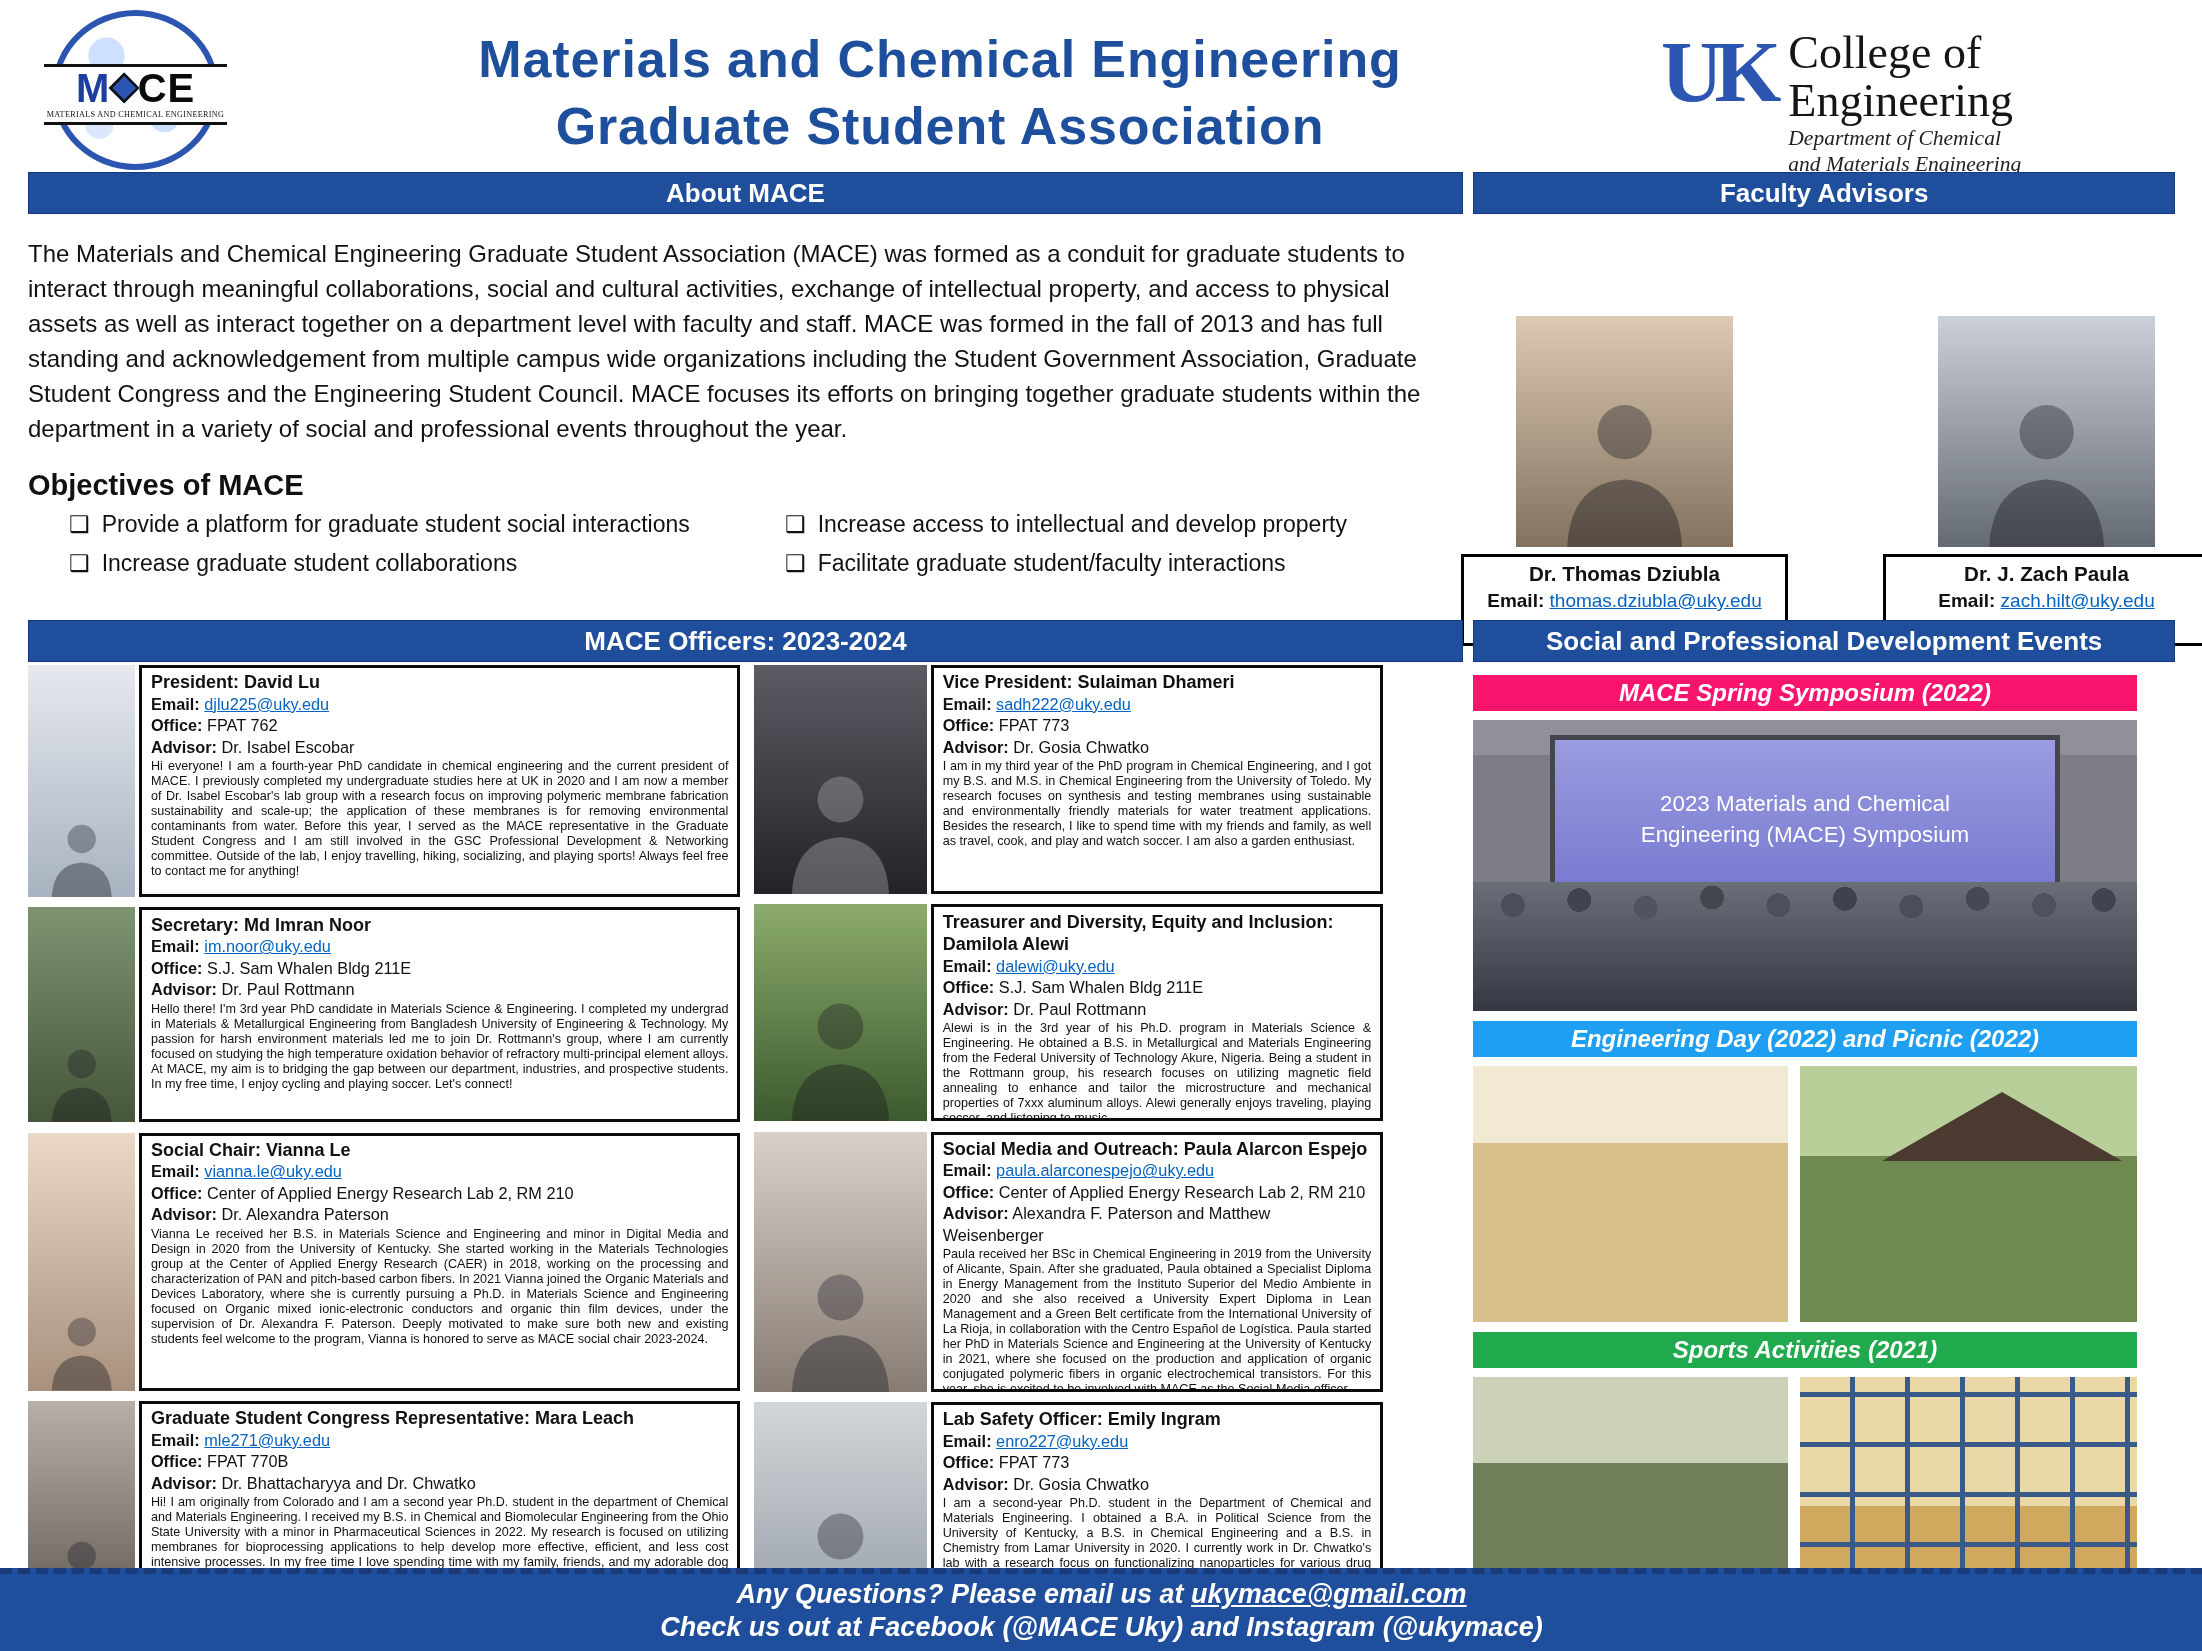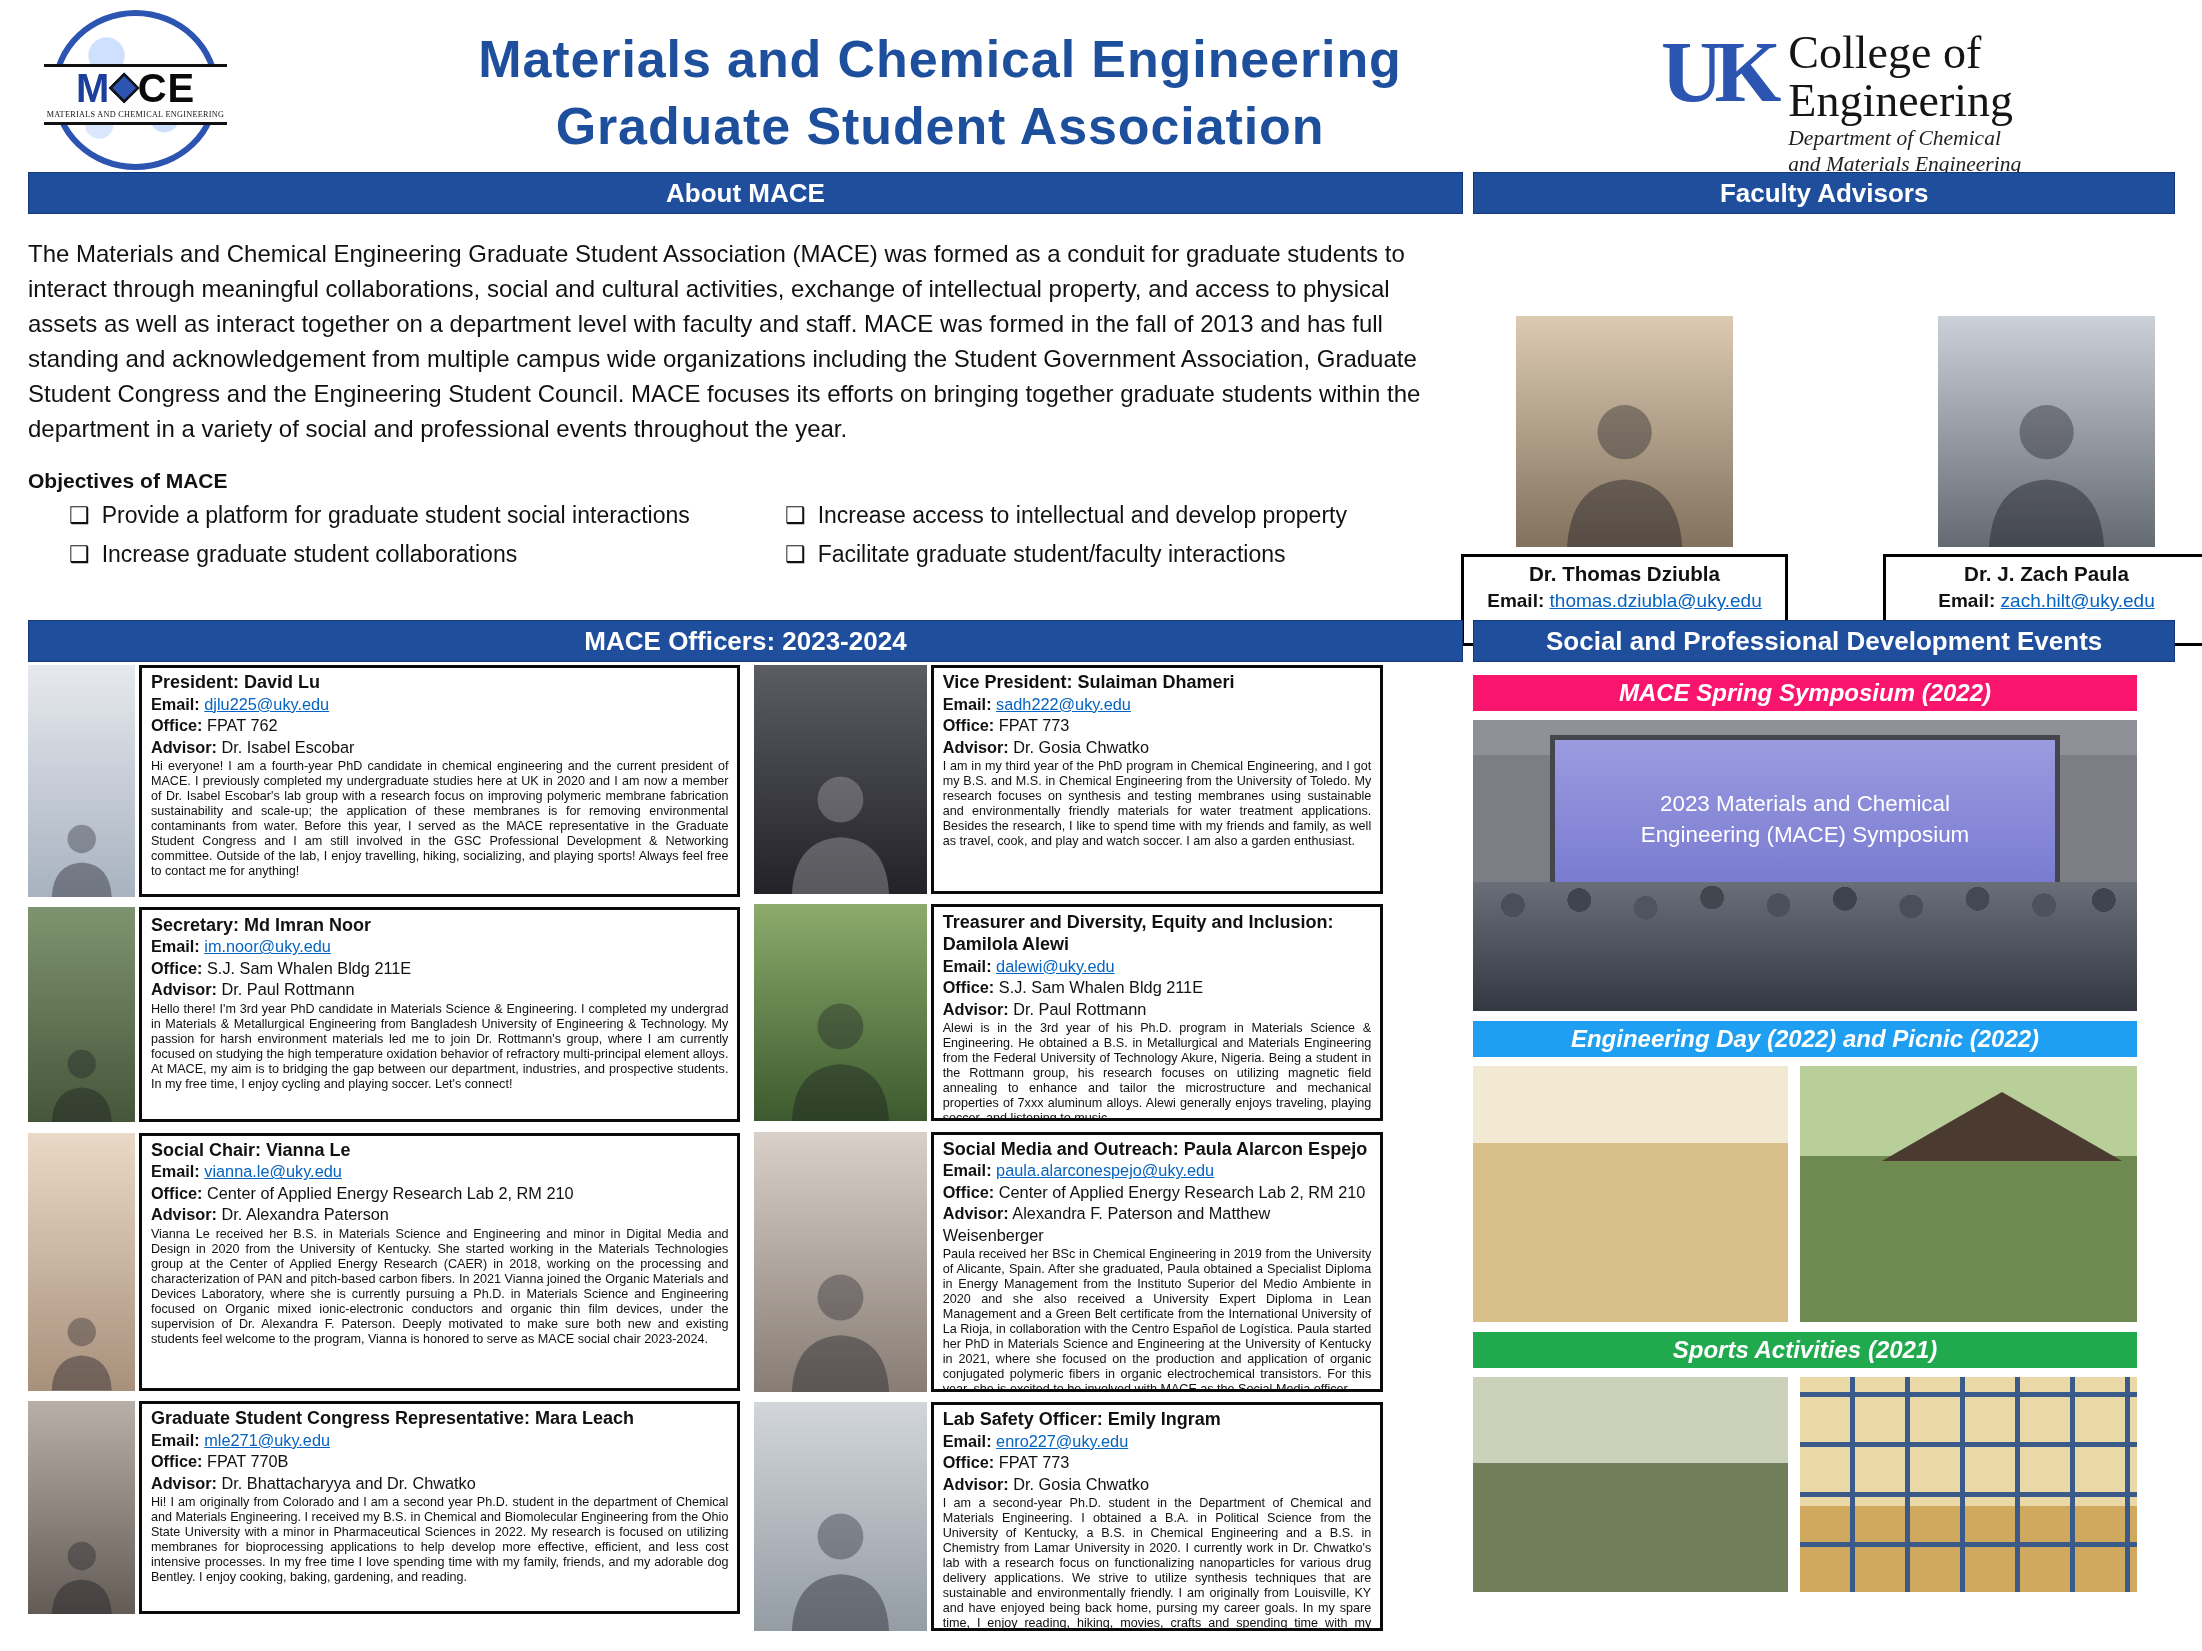--- a/index.html
+++ b/index.html
@@ -31,21 +31,21 @@
   .coe .dept-line:first-of-type{margin-top:6.9px;}
   
   .bars{display:flex;gap:10.3px;margin:1.7px 28px 0 28px;border-radius:21px;}
   .bar{background:#1e4e9c;color:#fff;font-weight:bold;font-size:26px;text-align:center;height:40px;line-height:40px;border:0.9px solid #16387a;}
   .bar-left{width:1433px;flex:none;}
   .bar-right{flex:1;}
   
   .row-about{display:flex;margin:0 28px;height:404px;}
   .about-left{width:1433px;flex:none;padding-right:22.4px;box-sizing:border-box;}
   .about-para{font-size:24px;line-height:35px;margin-top:22.4px;}
-  .objectives-title{font-size:21px;font-weight:bold;margin-top:22.4px;}
+  .objectives-title{font-size:29px;font-weight:bold;margin-top:22.4px;}
   .obj-cols{display:flex;margin-top:6.9px;}
   .obj-col{display:flex;flex-direction:column;gap:8.6px;}
   .obj-col.c1{width:757px;padding-left:41px;box-sizing:border-box;}
   .obj-col.c2{flex:1;}
   .obj-item{font-size:23px;line-height:31px;display:flex;gap:12px;}
   .obj-glyph{flex:none;}
   
   .faculty-col{flex:1;}
   .advisors{display:flex;justify-content:center;gap:95px;margin-top:102px;}
   .advisor{width:327px;text-align:center;}
@@ -390,15 +390,21 @@
       </div>
 
       <div class="ebanner" style="background: rgb(33, 169, 78);">Sports Activities (2021)</div>
       <div class="photo-row">
         <div class="evt e-hike"></div>
         <div class="evt e-volley"></div>
       </div>
     </div>
   </div>
 
+  <div class="footer">
+    <div class="fline">
+      <span>Any Questions? Please email us at </span><span class="lnk" style="color:#fff;">ukymace@gmail.com</span>
+    </div>
+    <div class="fline">Check us out at Facebook (@MACE Uky) and Instagram (@ukymace)</div>
+  </div>
 
 </div>
 
 
 </body></html>

